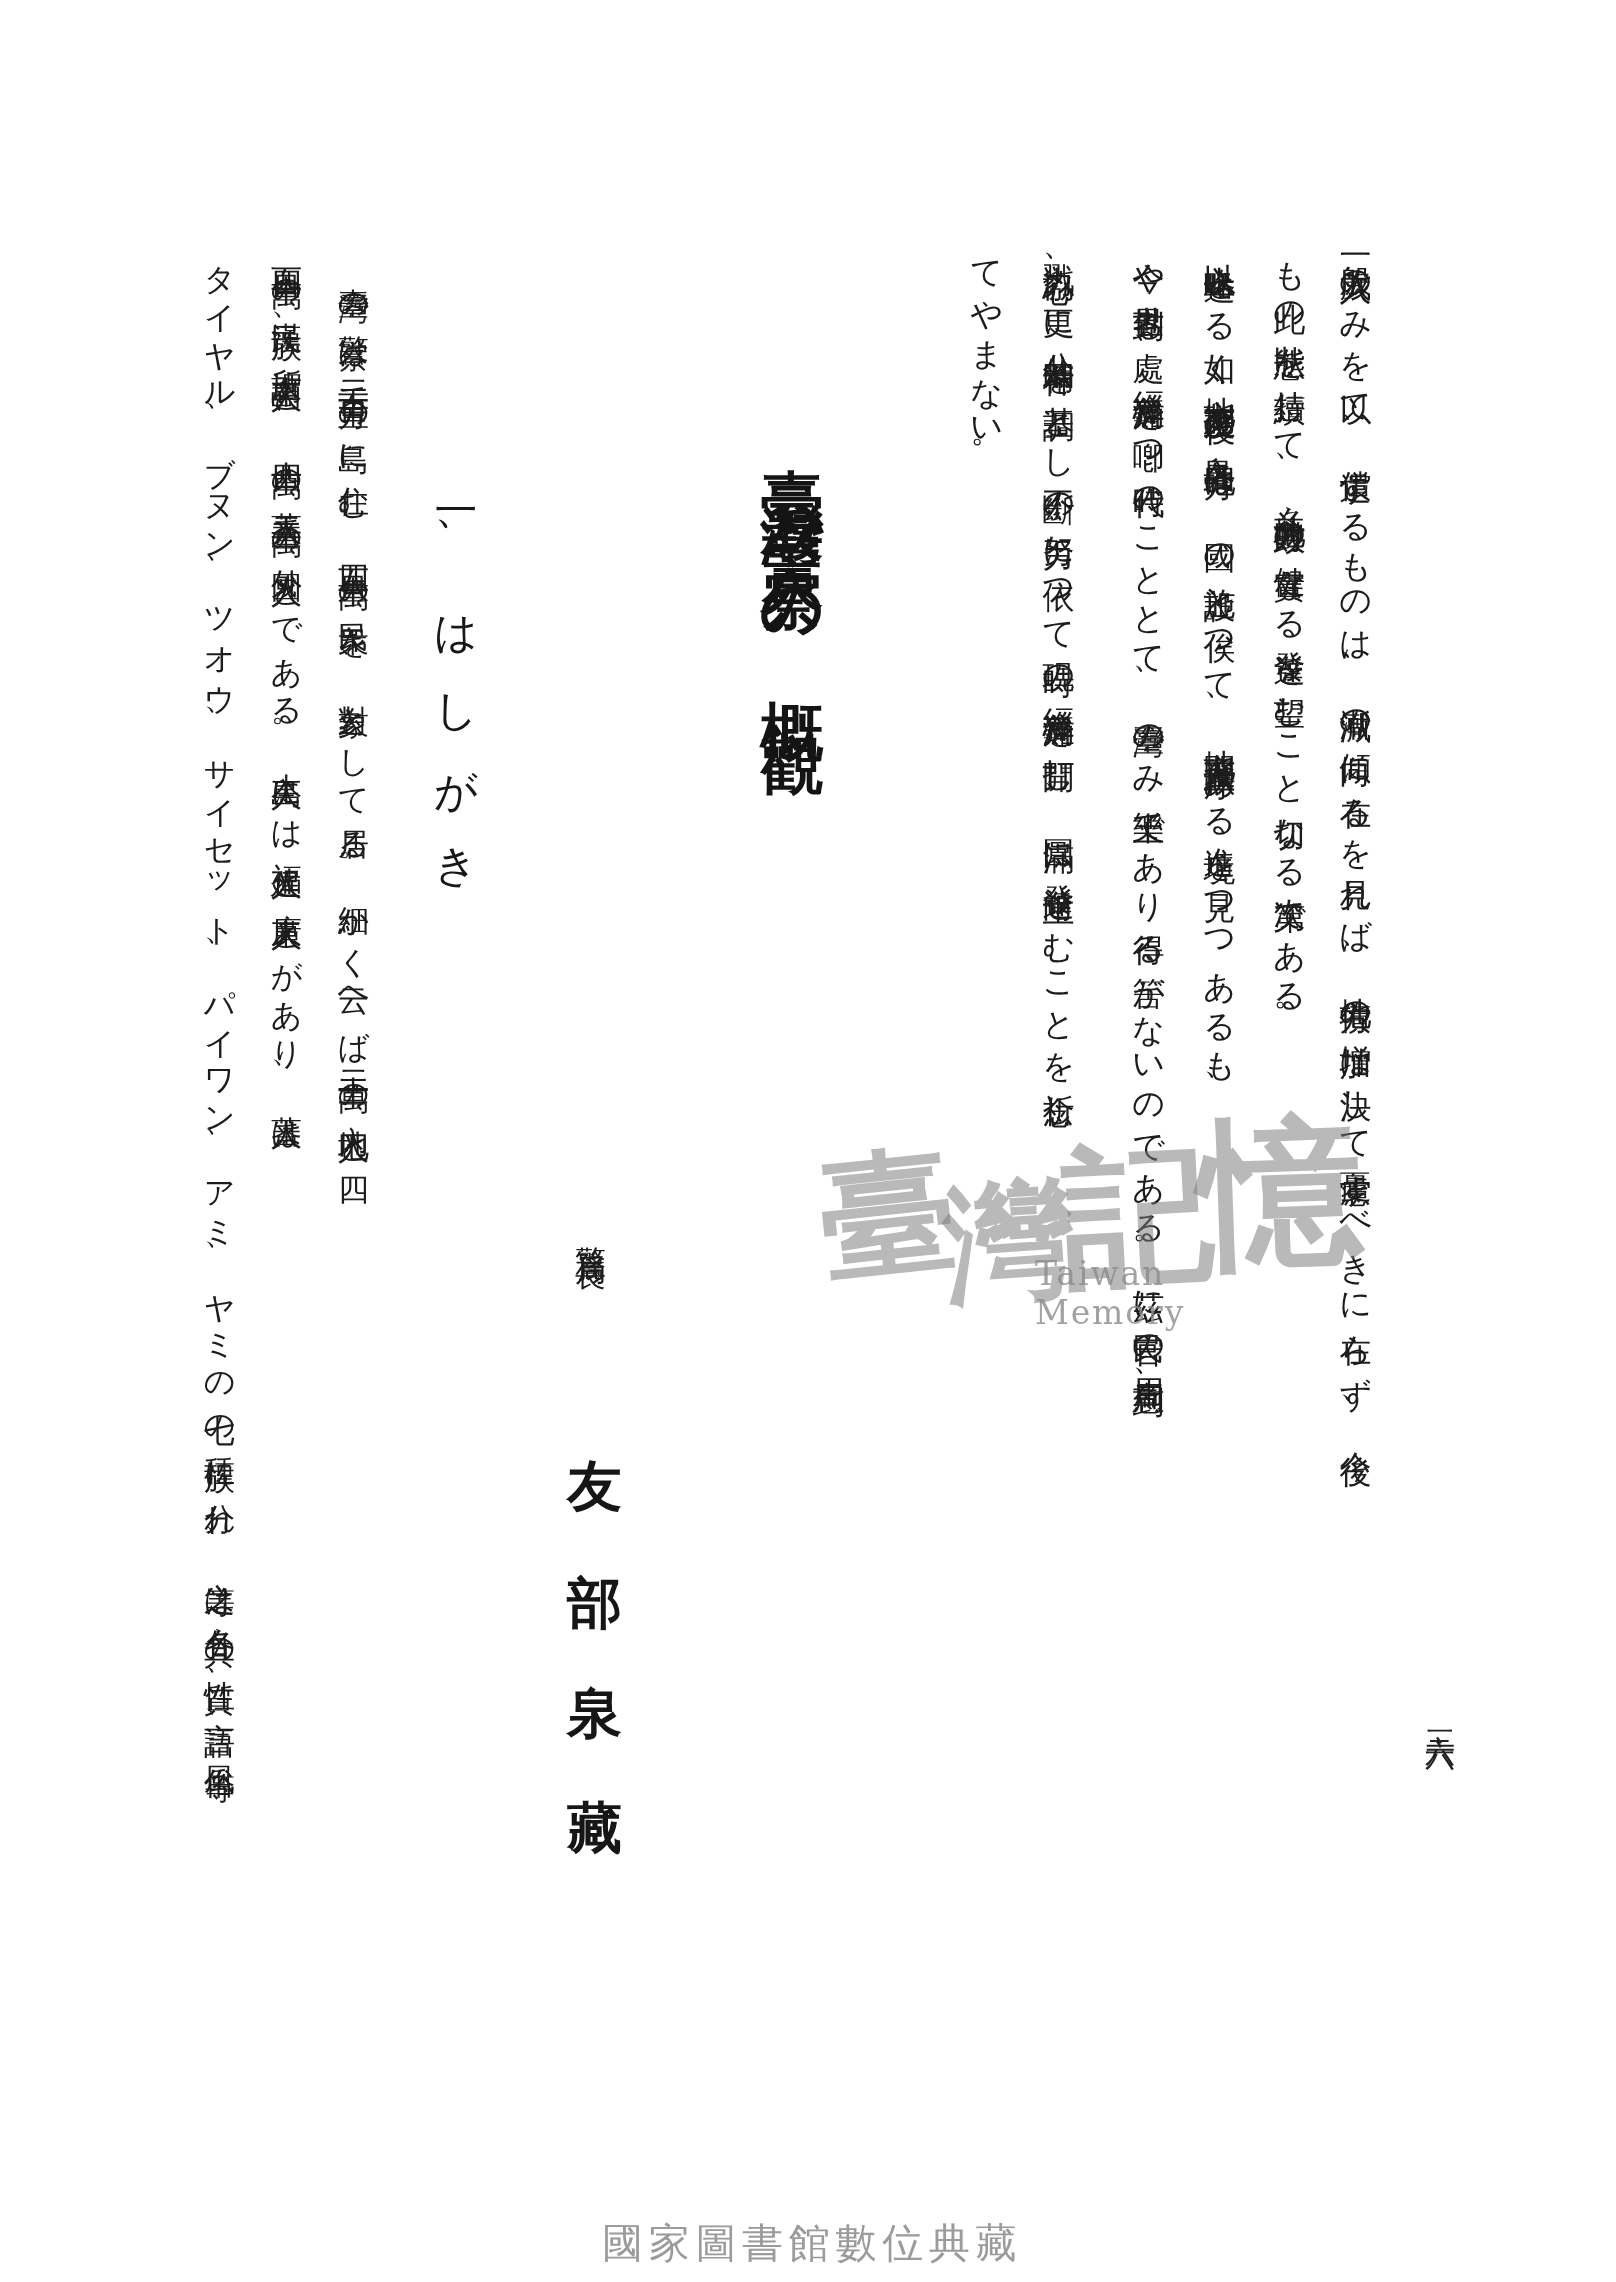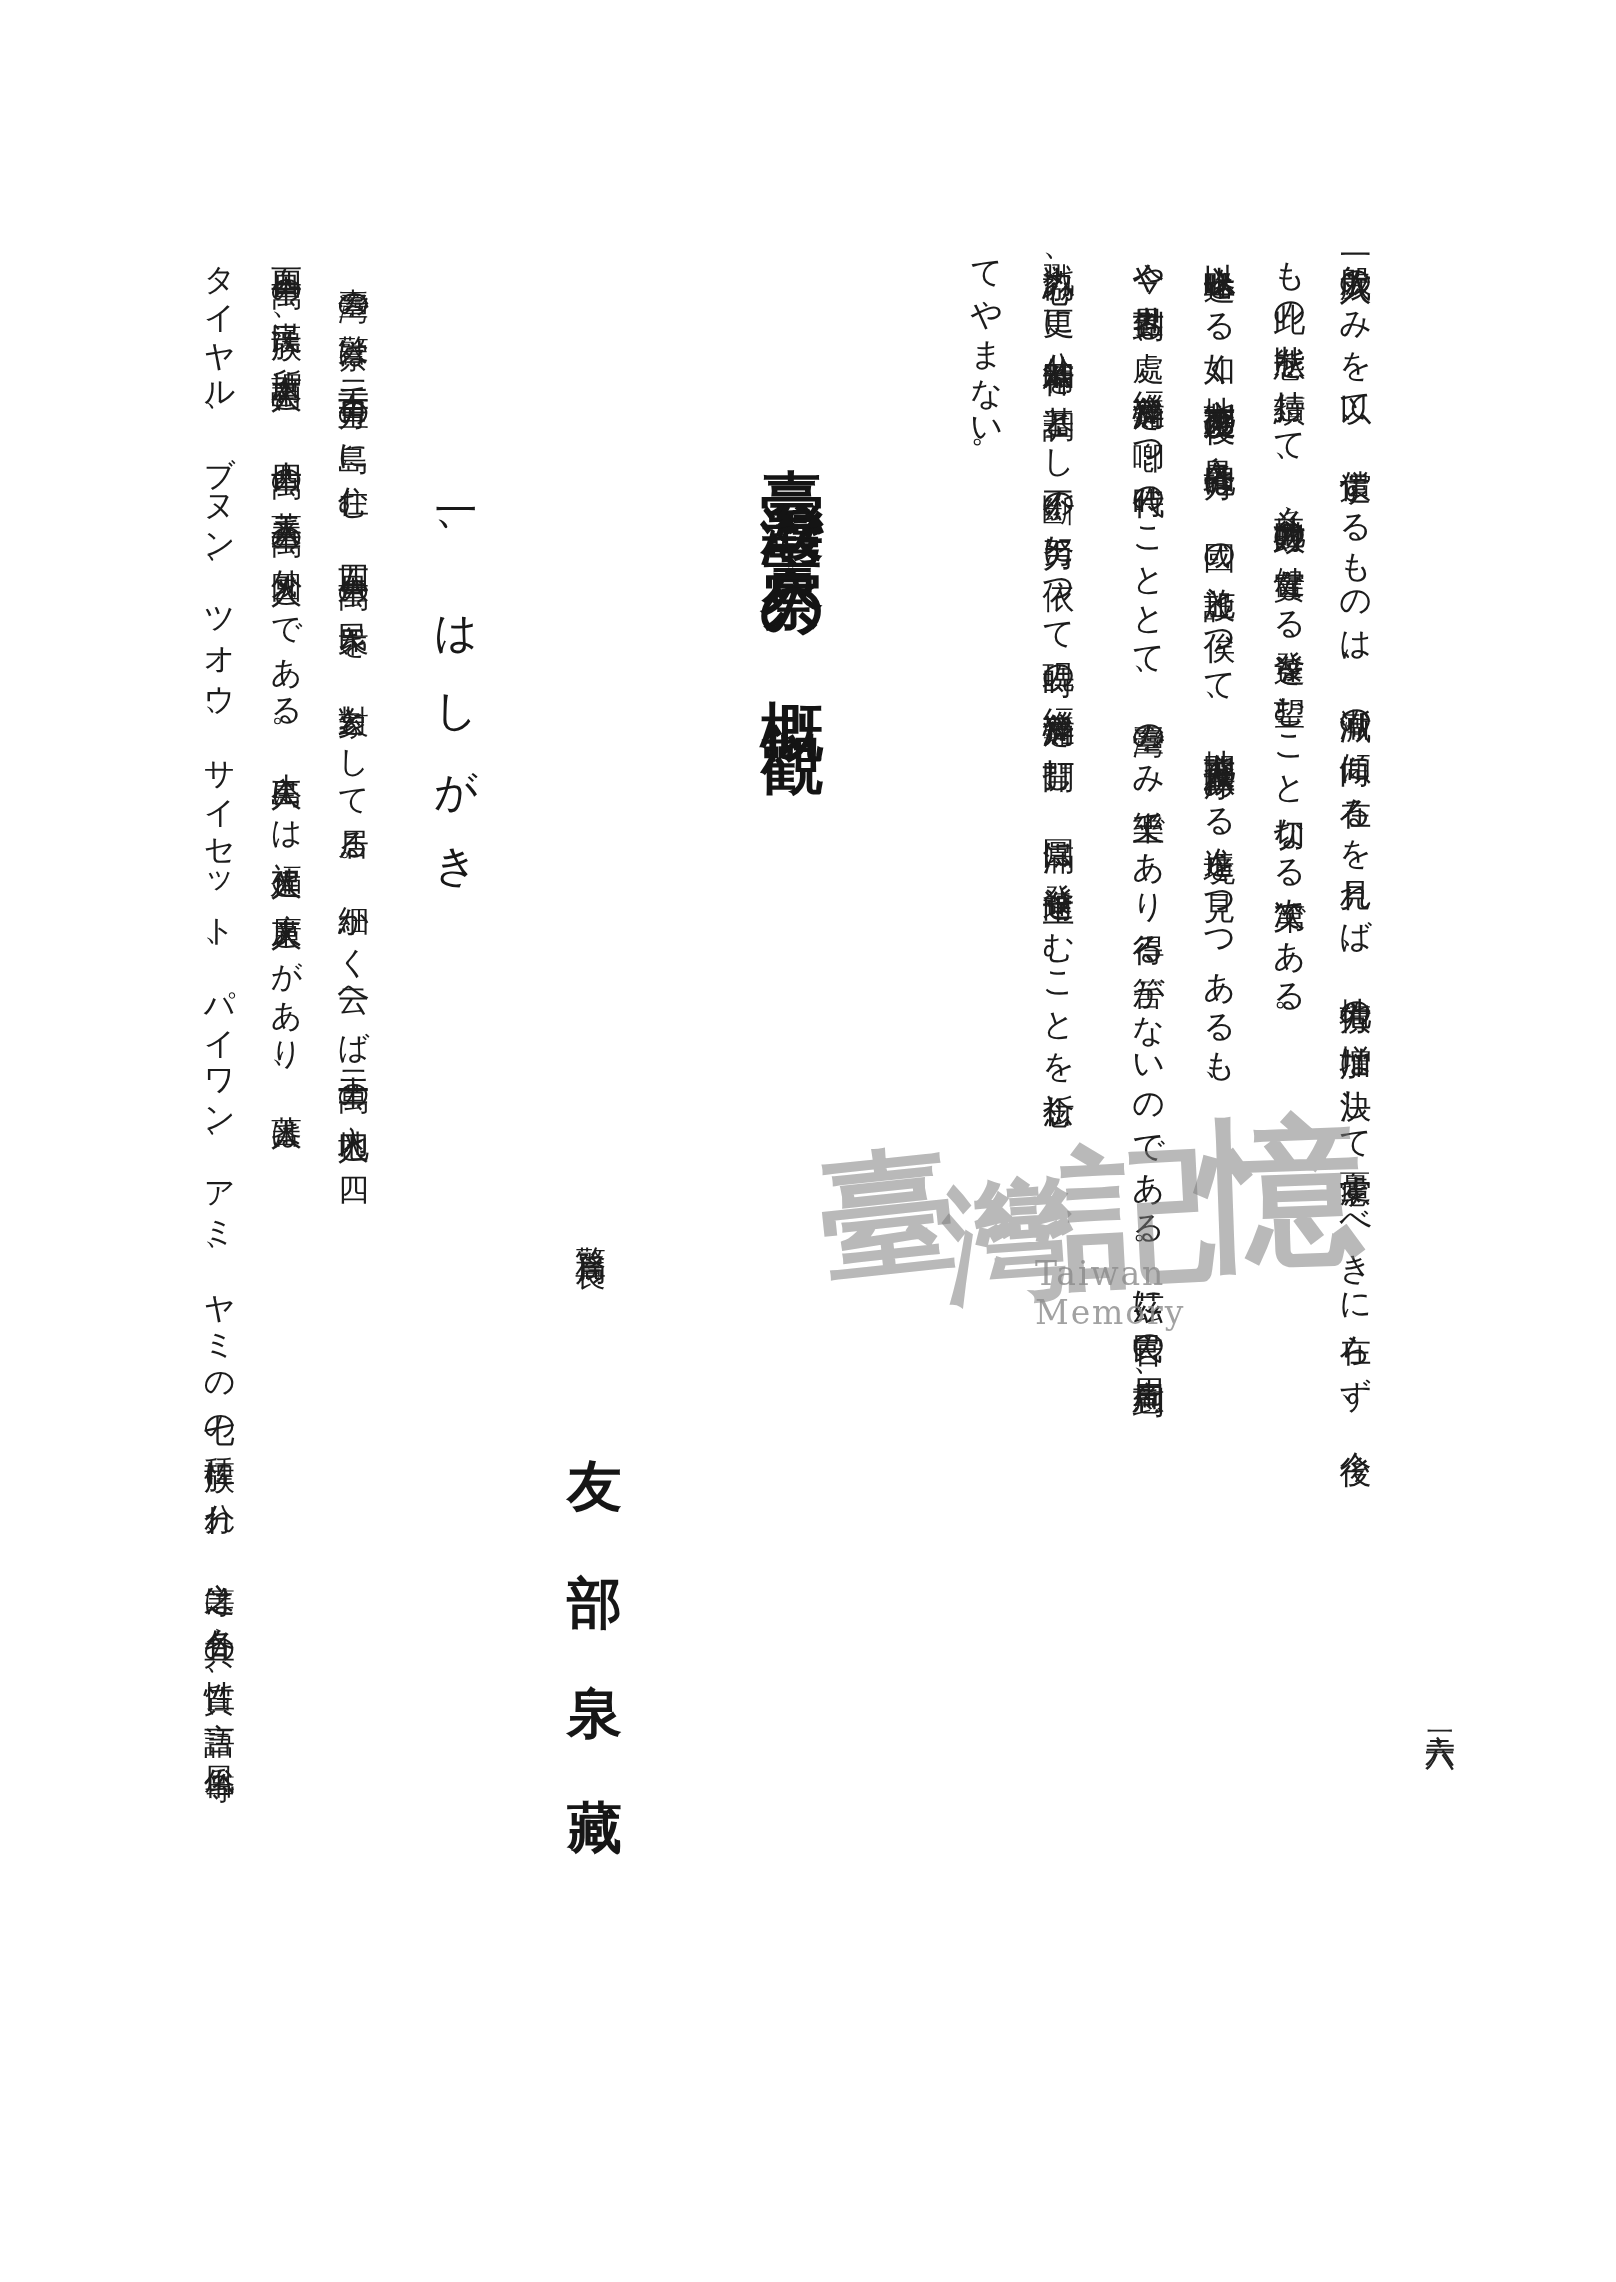--- a/index.html
+++ b/index.html
@@ -89,15 +89,16 @@
   <div class="vcol body-col bC">タイヤル、ブヌン、ツオウ、サイセット、パイワン、アミ、ヤミの七の種族に分れ、之等は各々其の性質、言語、風俗等</div>
 
   <div class="watermark">
     <span class="wm-char wm0">臺</span>
     <span class="wm-char wm1">灣</span>
     <span class="wm-char wm2">記</span>
     <span class="wm-char wm3">憶</span>
     <div class="wm-latin">Taiwan Memory</div>
   </div>
 
+  <div class="footer">國家圖書館數位典藏</div>
 
 </div>
 
 
 </body></html>

